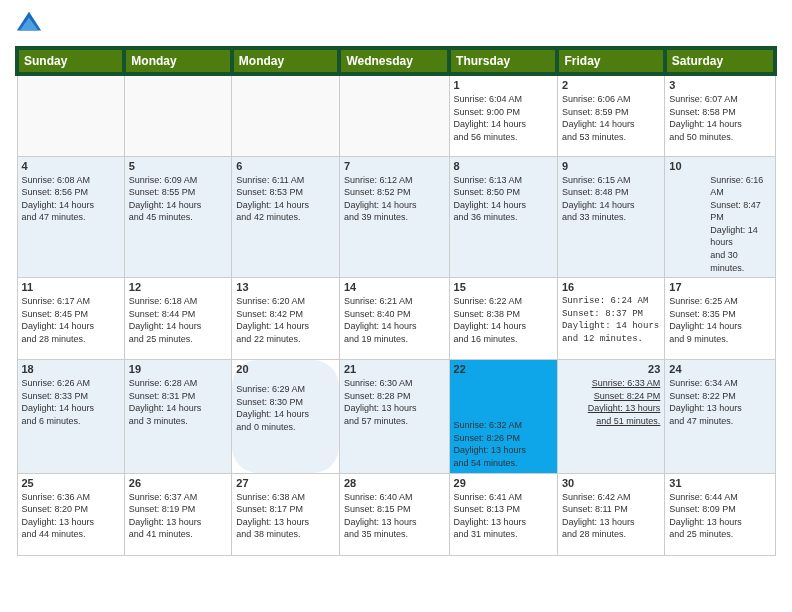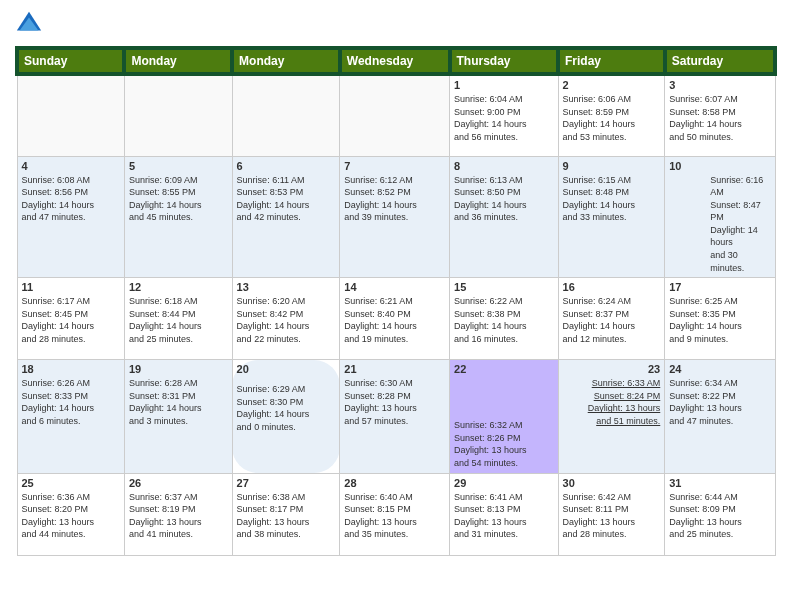--- a/index.html
+++ b/index.html
@@ -243,21 +243,21 @@
           </td>
           <td>
             <span class="day-num">15</span>
             <div class="day-info" style="white-space: pre-line;">Sunrise: 6:22 AM
 Sunset: 8:38 PM
 Daylight: 14 hours
 and 16 minutes.</div>
           </td>
           <td>
             <span class="day-num">16</span>
-            <div class="day-info" style="white-space: pre-line;">Sunrise: 6:24 AM
+            <div class="day-info" style="white-space: pre-line; font-family: Liberation Mono, monospace;">Sunrise: 6:24 AM
 Sunset: 8:37 PM
 Daylight: 14 hours
 and 12 minutes.</div>
           </td>
           <td>
             <span class="day-num">17</span>
             <div class="day-info" style="white-space: pre-line;">Sunrise: 6:25 AM
 Sunset: 8:35 PM
 Daylight: 14 hours
 and 9 minutes.</div>
@@ -285,21 +285,21 @@
 Daylight: 14 hours
 and 0 minutes.</div>
           </td>
           <td style="background-color: rgb(232, 240, 248);">
             <span class="day-num">21</span>
             <div class="day-info" style="white-space: pre-line;">Sunrise: 6:30 AM
 Sunset: 8:28 PM
 Daylight: 13 hours
 and 57 minutes.</div>
           </td>
-          <td style="background-color: #c4b5fd;">
+          <td style="background-color: #0ea5e9;">
             <span class="day-num">22</span>
             <div class="day-info" style="white-space: pre-line; margin-top: 44px;">Sunrise: 6:32 AM
 Sunset: 8:26 PM
 Daylight: 13 hours
 and 54 minutes.</div>
           </td>
           <td style="background-color: rgb(232, 240, 248); text-align: right;">
             <span class="day-num">23</span>
             <div class="day-info" style="white-space: pre-line; text-decoration: underline;">Sunrise: 6:33 AM
 Sunset: 8:24 PM

